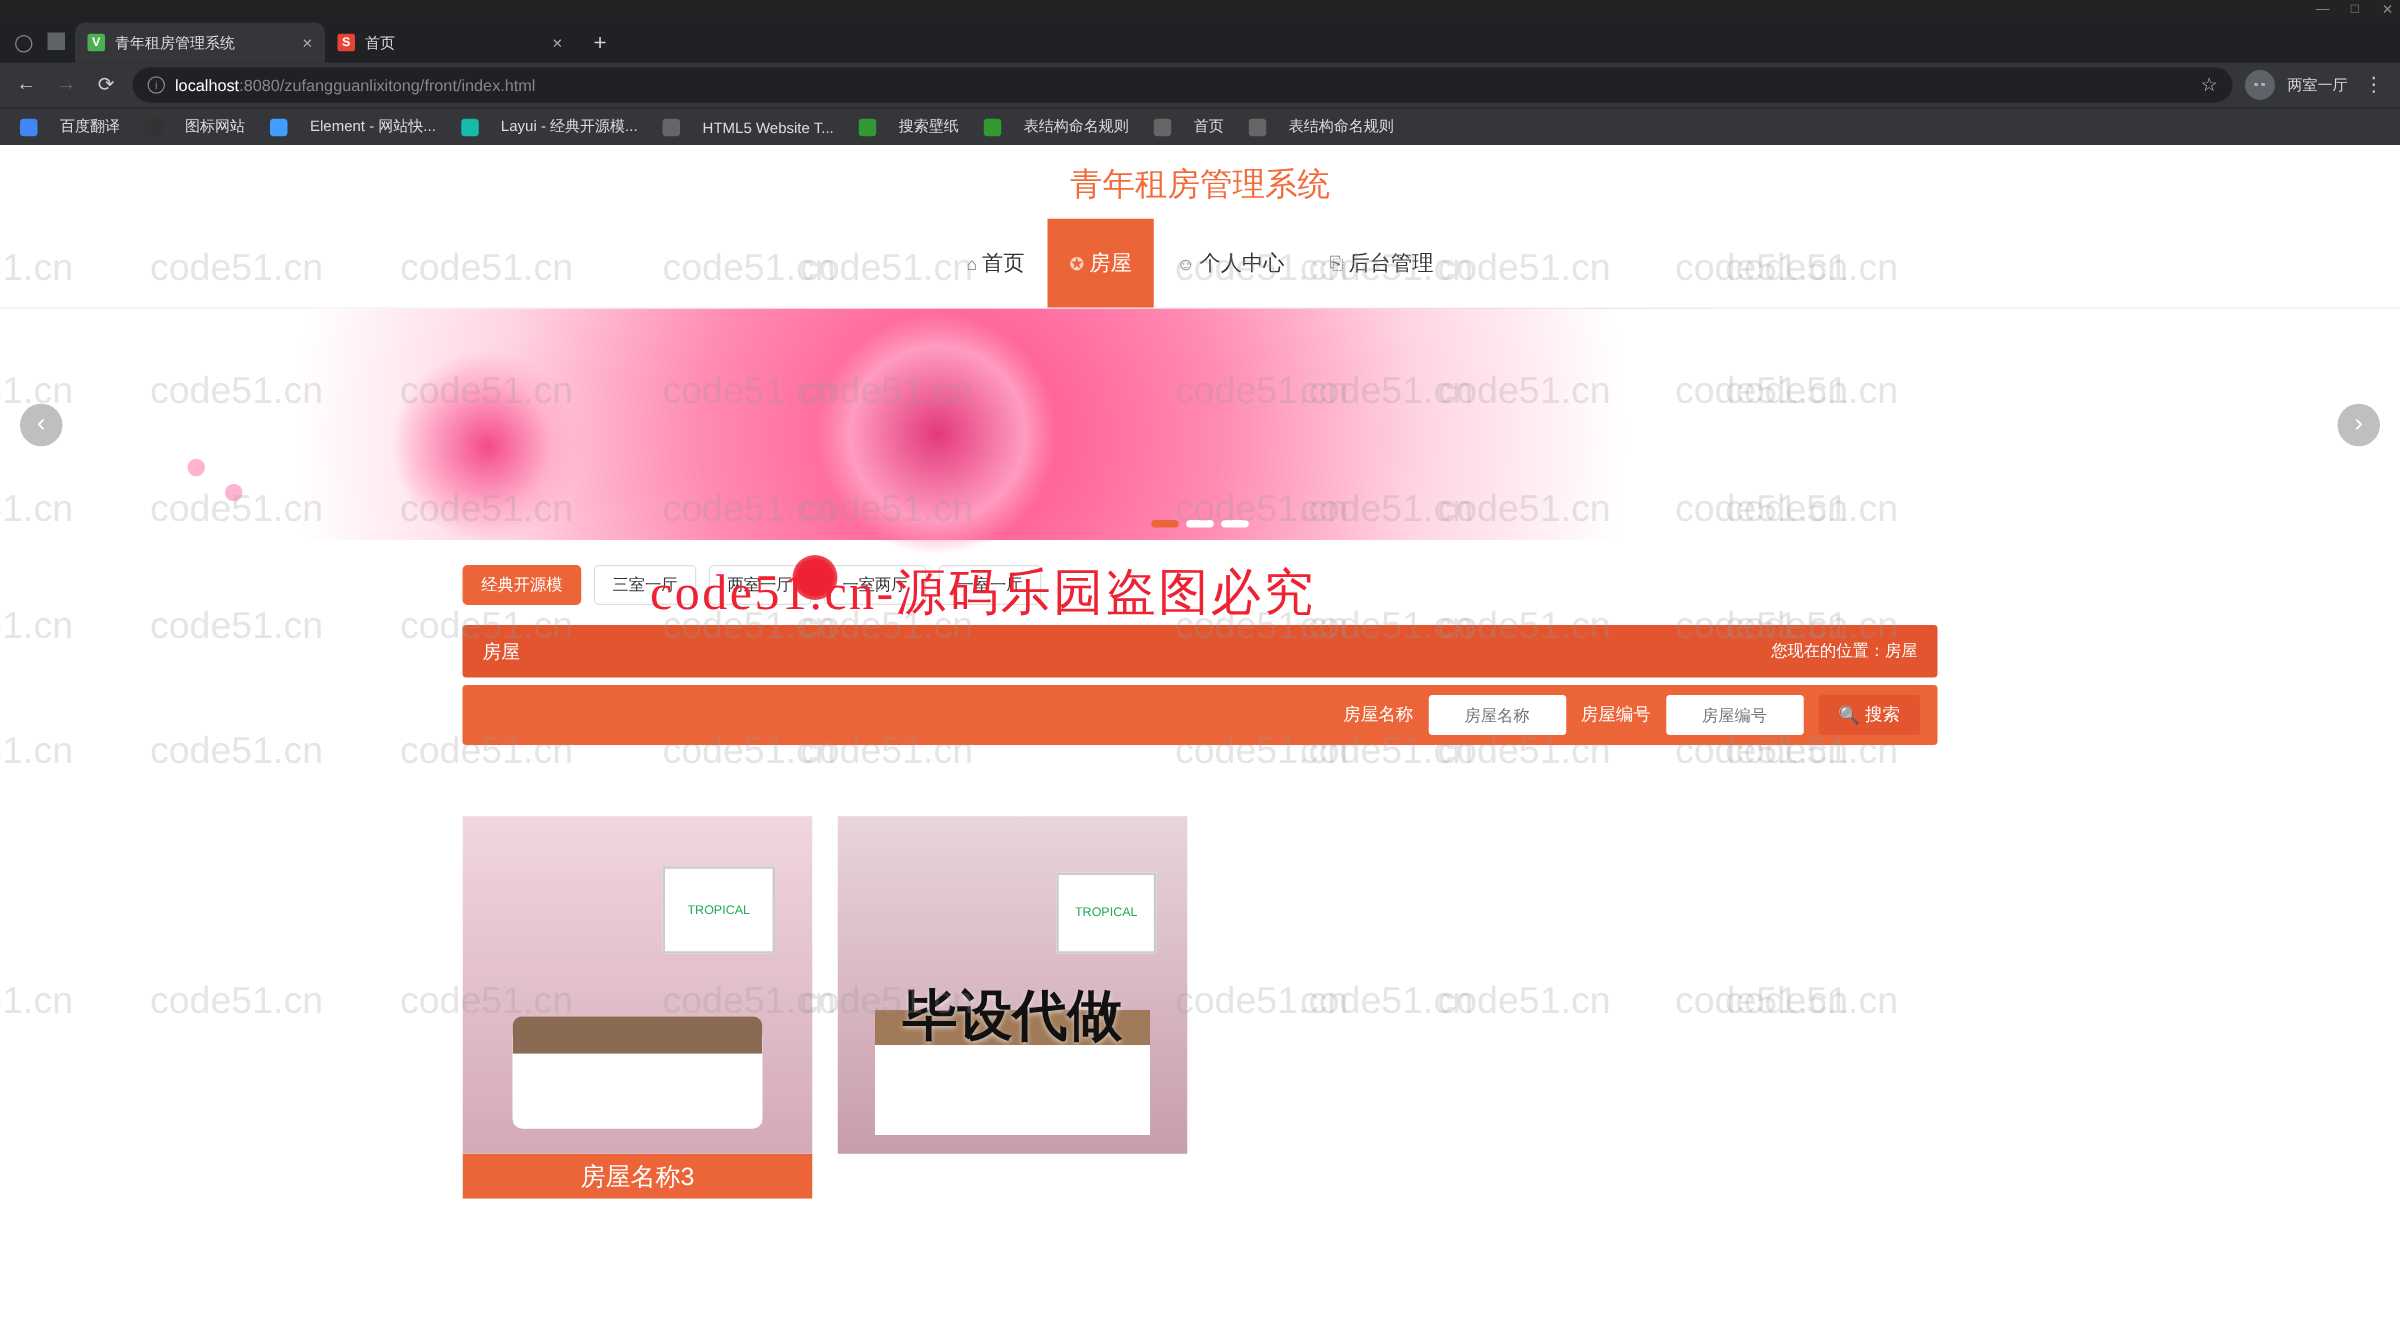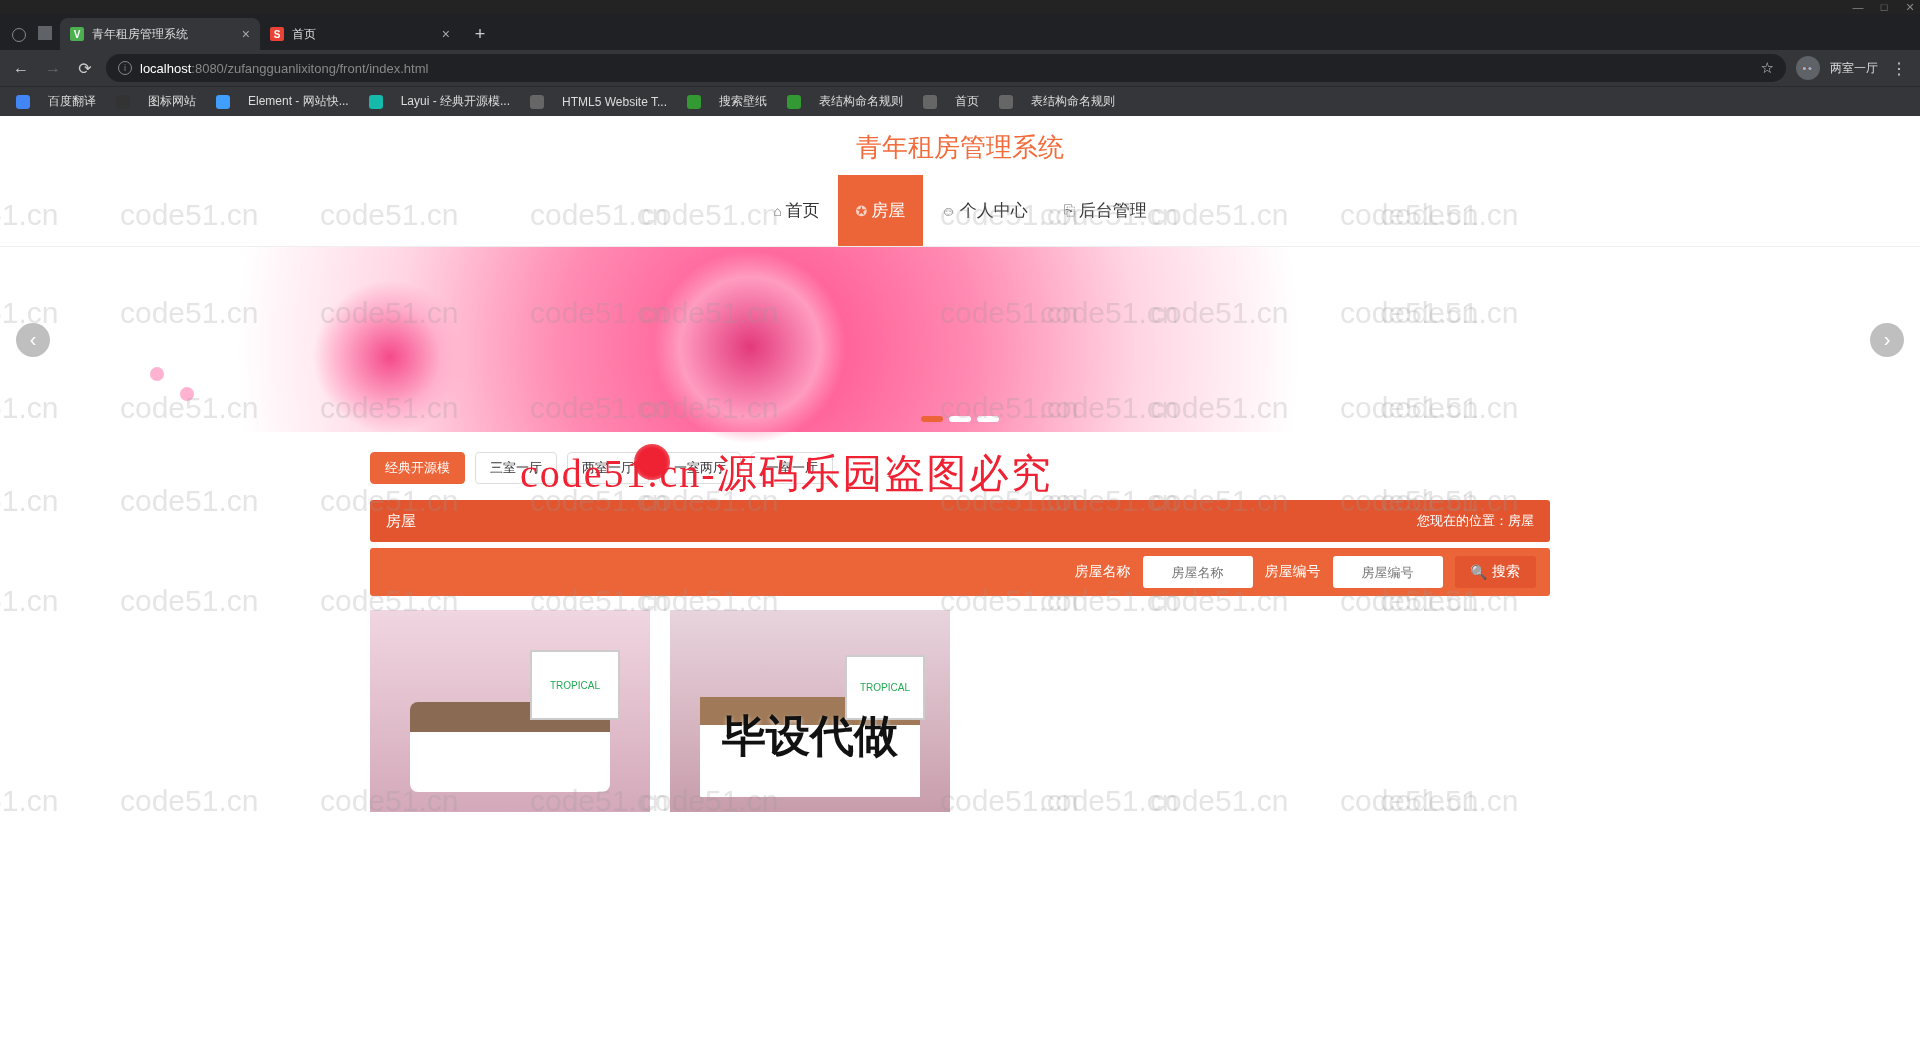--- a/index.html
+++ b/index.html
@@ -69,21 +69,21 @@
 .crumb-bar { background:#e2552f; color:#fff; height:42px; display:flex; align-items:center; padding:0 16px; font-size:15px; border-radius:3px;}
 .crumb-bar .right { margin-left:auto; font-size:13px;}
 
 .search-bar { background:#ec6538; height:48px; margin-top:6px; display:flex; align-items:center; padding:0 14px; gap:12px; border-radius:3px;}
 .search-bar .lbl { color:#fff; font-size:14px; margin-left:auto;}
 .search-bar input { height:32px; width:110px; border:none; border-radius:3px; padding:0 10px; text-align:center; font-size:13px; color:#666;}
 .search-bar .btn { height:32px; padding:0 16px; background:#e2552f; color:#fff; border-radius:3px; font-size:14px; display:flex;align-items:center;gap:4px;}
 
 .grid { display:grid; grid-template-columns:repeat(4,1fr); gap:20px; margin-top:14px;}
 .card { background:#fff; overflow:hidden;}
-.card .img { height:202px; position:relative; display:flex;align-items:center;justify-content:center;}
+.card .img { height:270px; position:relative; display:flex;align-items:center;justify-content:center;margin-top:43px;}
 .card .img.rm1{ background:linear-gradient(180deg,#b8a891 0%,#8f7e68 100%);}
 .card .img.rm2{ background:linear-gradient(180deg,#f0d6e0 0%,#d4a9b9 100%);}
 .card .img.rm3{ background:linear-gradient(180deg,#f3e8e0 0%,#d8c2ae 100%);}
 .card .img.rm4{ background:linear-gradient(180deg,#e8d4dd 0%,#c89dab 100%);}
 .card .room-deco { position:absolute; inset:0; }
 .rm1 .window{position:absolute;width:130px;height:140px;background:linear-gradient(#a8c8e8,#7fa8d0);top:40px;left:80px;border:4px solid #6b5a42;}
 .rm1 .bench{position:absolute;width:180px;height:60px;bottom:30px;left:30px;background:#4a3a28;border-radius:6px;}
 .rm2 .bed{position:absolute;width:200px;height:90px;bottom:20px;left:40px;background:#fff;border-radius:8px;border-top:30px solid #8a6a52;}
 .rm2 .poster{position:absolute;width:90px;height:70px;top:40px;right:30px;background:#fff;border:2px solid #ccc;display:flex;align-items:center;justify-content:center;font-size:10px;color:#2a5;}
 .rm3 .bed{position:absolute;width:260px;height:120px;bottom:0;left:10px;background:#f8f0e8;border-top:30px solid #d8c4aa;}
@@ -299,20 +299,21 @@
     </div>
 
     <div class="grid" id="grid">
         <div class="card">
           <div class="img rm2">
             <div class="room-deco">
               <div class="bed"></div>
               <div class="poster">TROPICAL</div>
             </div>
           </div>
+          <div class="title-bar">房屋名称3</div>
         </div>
         <div class="card">
           <div class="img rm4">
             <div class="room-deco">
               <div class="bed"></div>
               <div class="poster">TROPICAL</div>
             </div>
             <div class="overlay-txt">毕设代做</div>
           </div>
         </div>

